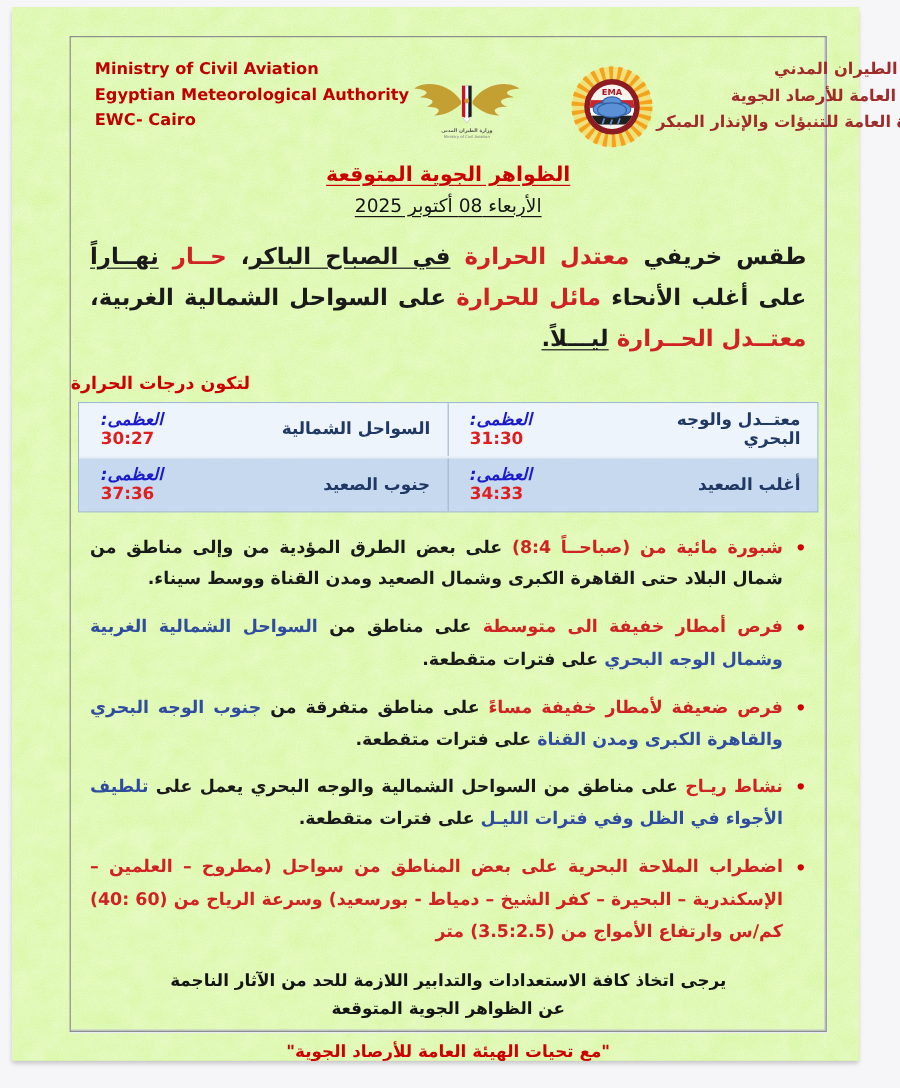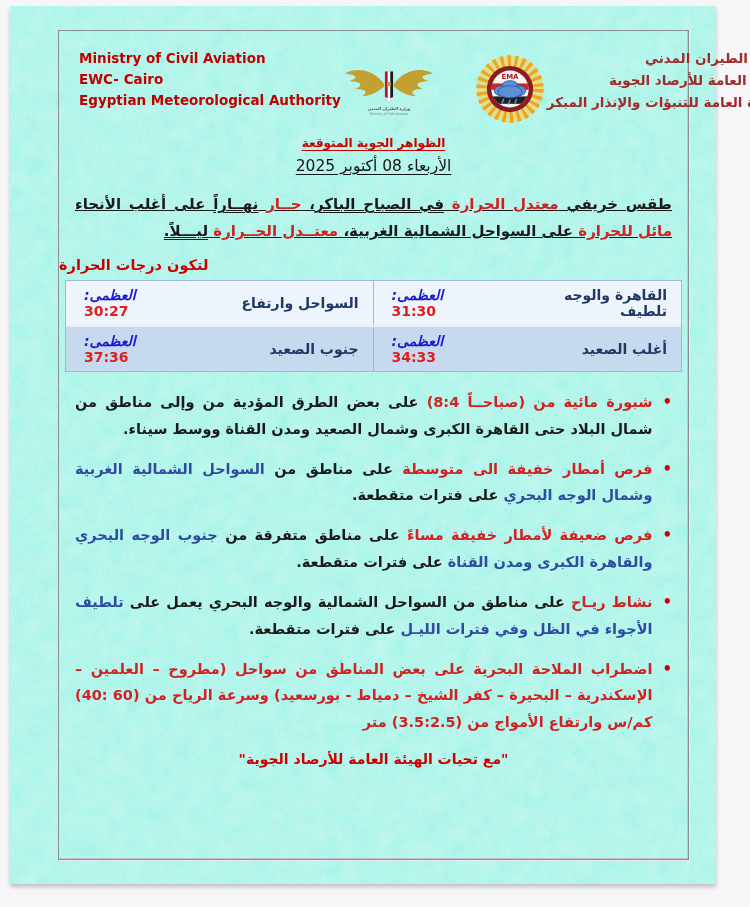--- a/index.html
+++ b/index.html
@@ -5,41 +5,41 @@
   * { box-sizing: border-box; }
   html,body { margin:0; padding:0; }
   body {
     width:750px; height:907px;
     background:#f6f6f8;
     font-family:"DejaVu Sans", sans-serif;
   }
   .photo { position:relative; width:750px; height:907px; overflow:hidden; background:#f6f6f8; }
   .page {
     position:absolute; left:10px; top:6px; width:706px; height:878px;
-    background:#5eead4;
+    background:#bef264;
     box-shadow:0 3px 4px rgba(0,0,0,.22);
   }
   svg.texture { position:absolute; left:0; top:0; width:100%; height:100%; pointer-events:none; }
   .frame {
     position:absolute; left:48px; top:24px; width:631px; height:830px;
     border:1px solid #8d8d8d;
     box-shadow:1px 1px 0 #e9edf3, inset -1px -1px 0 #bfc7d2;
   }
   
   .header-row { display:flex; direction:ltr; justify-content:space-between; align-items:flex-start; padding:17px 8px 0 20px; }
   .eng { color:#C00000; font-weight:bold; font-size:13.5px; line-height:1.55; white-space:nowrap; }
   .logos { display:flex; align-items:center; gap:36px; margin-top:4px; }
   .ara { color:#A02B2B; font-weight:bold; font-size:13.5px; line-height:1.62; text-align:right; direction:rtl; white-space:nowrap; }
   
-  .title { margin-top:10px; text-align:center; color:#CC0000; font-weight:bold; font-size:12px; text-decoration:underline; text-underline-offset:3px; }
+  .title { margin-top:10px; text-align:center; color:#CC0000; font-weight:bold; font-size:17px; text-decoration:underline; text-underline-offset:3px; }
   .date  { margin-top:7px;  text-align:center; color:#141414; font-weight:normal; font-size:15.5px; text-decoration:underline; text-underline-offset:3px; }
   
   .intro {
-    direction:rtl; text-align:justify; font-weight:bold; font-size:15px;
-    line-height:1.8; color:#1a1a1a; padding:16px 16px 0 16px;text-decoration:underline;
+    direction:rtl; text-align:justify; font-weight:bold; font-size:19px;
+    line-height:1.8; color:#1a1a1a; padding:16px 16px 0 16px;
   }
   
   .temps-heading { margin-top:12px; text-align:left; color:#CC0000; font-weight:bold; font-size:14.5px; }
   .temps-table {
     direction:rtl; margin:7px 6px 0 6px;
     border:1px solid #9FB8D8; font-weight:bold; font-size:14px;
   }
   .trow { display:flex; }
   .trow.r1 { background:#eef4fb; border-bottom:2px solid #e6eef8; }
   .trow.r2 { background:#c7d9ee; }
@@ -82,22 +82,22 @@
         </filter>
       <rect width="100%" height="100%" filter="url(#texCoarse)" opacity="0.35"></rect>
       <rect width="100%" height="100%" filter="url(#texFine)" opacity="0.45"></rect>
     </svg>
 
     <div class="frame">
 
       <div class="header-row">
         <div class="eng">
           <div>Ministry of Civil Aviation</div>
+          <div>Egyptian Meteorological Authority</div>
           <div>EWC- Cairo</div>
-          <div>Egyptian Meteorological Authority</div>
         </div>
 
         <div class="logos">
 
           <svg width="96" height="58" viewBox="0 0 120 72" xmlns="http://www.w3.org/2000/svg">
             <g fill="#C4A033">
               <path d="M54 30 C42 12 18 8 5 17 C19 18 23 22 11 26 C25 27 29 31 18 36 C31 36 35 40 26 45 C38 45 47 39 54 33 Z"></path>
               <path d="M66 30 C78 12 102 8 115 17 C101 18 97 22 109 26 C95 27 91 31 102 36 C89 36 85 40 94 45 C82 45 73 39 66 33 Z"></path>
             </g>
             <g>
@@ -149,25 +149,25 @@
 
       <div class="title">الظواهر الجوية المتوقعة</div>
       <div class="date">الأربعاء 08 أكتوبر 2025</div>
 
       <div class="intro"><span class="seg-black">طقس خريفي </span><span class="seg-red">معتدل الحرارة</span><span class="seg-black"> </span><span class="seg-black-u">في الصباح الباكر</span><span class="seg-black">، </span><span class="seg-red">حــار</span><span class="seg-black"> </span><span class="seg-black-u">نهــاراً</span><span class="seg-black"> على أغلب الأنحاء </span><span class="seg-red">مائل للحرارة</span><span class="seg-black"> على السواحل الشمالية الغربية، </span><span class="seg-red">معتــدل الحــرارة</span><span class="seg-black"> </span><span class="seg-black-u">ليـــلاً.</span></div>
 
       <div class="temps-heading">لتكون درجات الحرارة</div>
       <div class="temps-table">
         <div class="trow r1">
           <div class="group">
-            <div class="cell region">القاهرة والوجه تلطيف</div>
+            <div class="cell region">معتــدل والوجه البحري</div>
             <div class="cell temp"><span class="lbl">العظمى:</span> <span class="val">31:30</span></div>
           </div>
           <div class="group second">
-            <div class="cell region">السواحل وارتفاع</div>
+            <div class="cell region">السواحل الشمالية</div>
             <div class="cell temp"><span class="lbl">العظمى:</span> <span class="val">30:27</span></div>
           </div>
         </div>
         <div class="trow r2">
           <div class="group">
             <div class="cell region">أغلب الصعيد</div>
             <div class="cell temp"><span class="lbl">العظمى:</span> <span class="val">34:33</span></div>
           </div>
           <div class="group second">
             <div class="cell region">جنوب الصعيد</div>
@@ -192,17 +192,21 @@
         <div class="bullet">
           <span class="dot">•</span>
           <div class="btext"><span class="seg-red">نشاط ريـاح</span><span class="seg-black"> على مناطق من السواحل الشمالية والوجه البحري يعمل على </span><span class="seg-blue">تلطيف الأجواء في الظل وفي فترات الليـل</span><span class="seg-black"> على فترات متقطعة.</span></div>
         </div>
         <div class="bullet">
           <span class="dot">•</span>
           <div class="btext"><span class="seg-red">اضطراب الملاحة البحرية على بعض المناطق من سواحل (مطروح – العلمين – الإسكندرية – البحيرة – كفر الشيخ – دمياط - بورسعيد) وسرعة الرياح من ⁦(40: 60)⁩ كم/س وارتفاع الأمواج من ⁦(3.5:2.5)⁩ متر</span></div>
         </div>
       </div>
 
+      <div class="footer-notice">
+        <div>يرجى اتخاذ كافة الاستعدادات والتدابير اللازمة للحد من الآثار الناجمة</div>
+        <div>عن الظواهر الجوية المتوقعة</div>
+      </div>
       <div class="salutation">"مع تحيات الهيئة العامة للأرصاد الجوية"</div>
 
     </div>
   </div>
 </div>
 
 </body></html>

